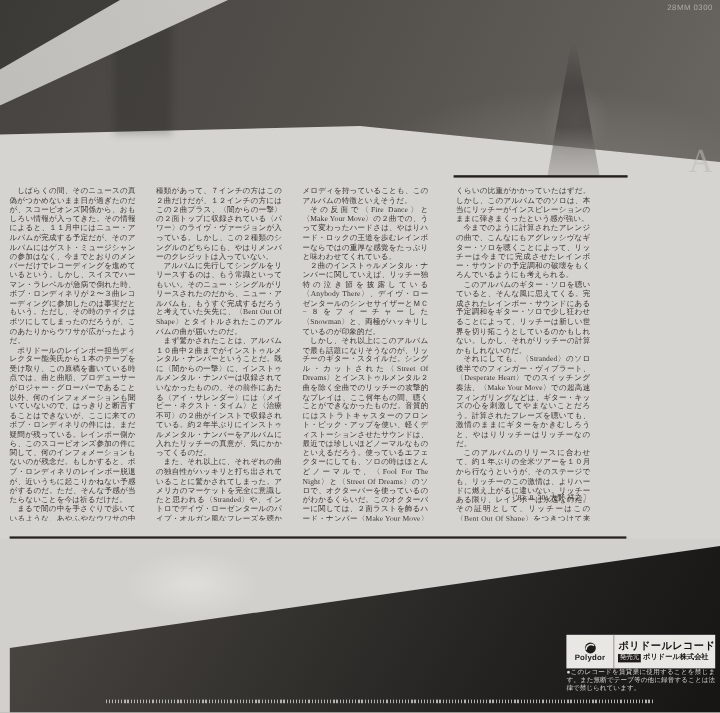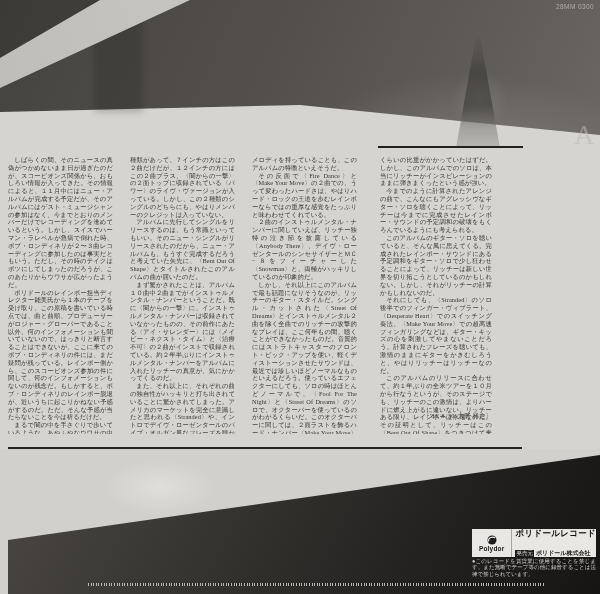--- a/index.html
+++ b/index.html
@@ -63,21 +63,21 @@
     background:repeating-linear-gradient(90deg,rgba(206,204,200,.85) 0 1px,rgba(206,204,200,0) 1px 2.6px);}
 
   
   .polydor-box{left:472px;top:529px;width:124px;height:28px;background:#e9e7e3;
     display:flex;align-items:stretch;}
   .logo-area{width:42px;display:flex;flex-direction:column;align-items:center;
     justify-content:center;border-right:1px solid #a7a5a1;padding:1px 0;}
   .logo-area svg{width:10px;height:10px;display:block;}
   .polydor-word{font-family:"Liberation Sans",sans-serif;font-weight:bold;
     font-size:6.5px;line-height:7px;color:#1b1a18;letter-spacing:.2px;}
-  .label-area{flex:1;display:flex;flex-direction:column;justify-content:space-between;
+  .label-area{flex:1;display:flex;flex-direction:column;justify-content:center;
     padding-left:3px;}
   .label-name{font-weight:bold;font-size:8.5px;line-height:9.5px;color:#141311;
     letter-spacing:.3px;white-space:nowrap;}
   .label-sub{display:flex;align-items:center;margin-top:1px;}
   .issuer-chip{font-size:5.5px;line-height:6.5px;background:#1c1b19;color:#e9e7e3;
     padding:0 1px;margin-right:2px;}
   .company{font-weight:bold;font-size:6px;line-height:7px;color:#141311;
     white-space:nowrap;}
   .notice{left:472px;top:558px;width:124px;font-size:5.5px;line-height:6.3px;
     color:#d6d4d0;text-align:justify;}

